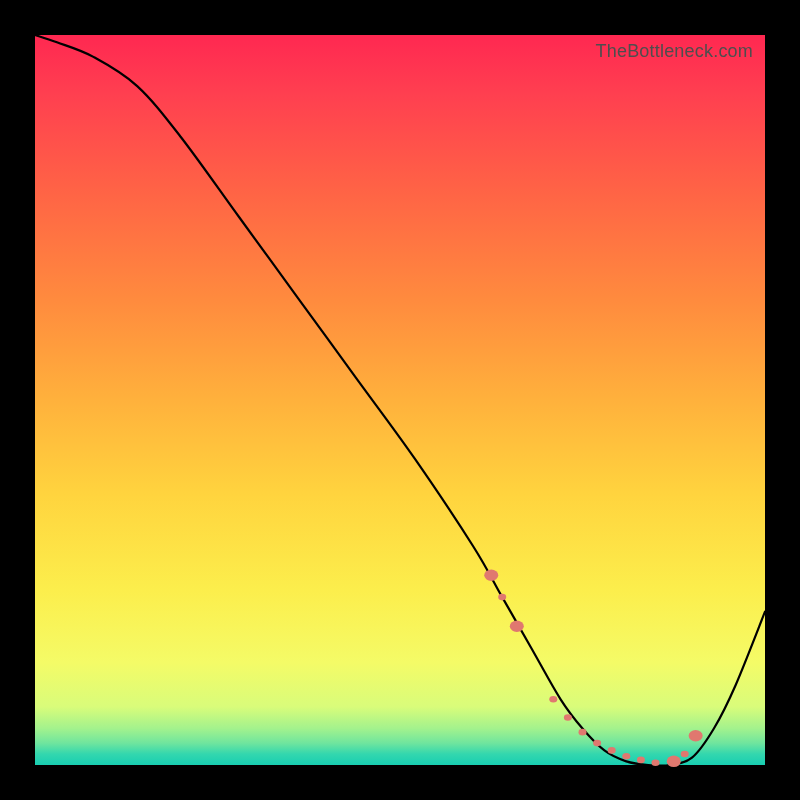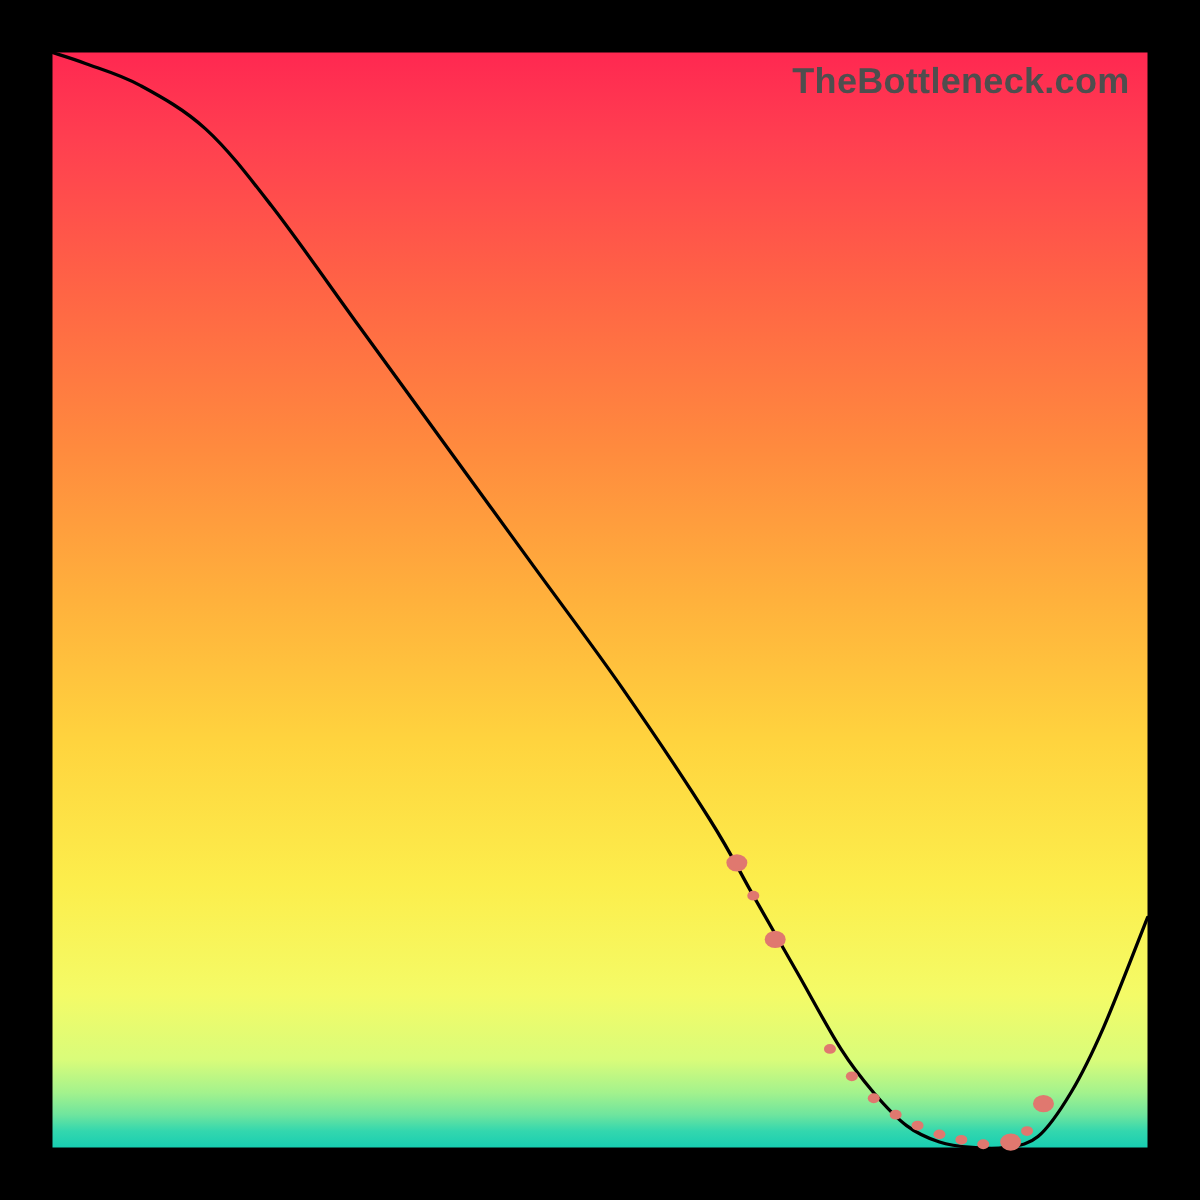--- a/index.html
+++ b/index.html
@@ -32,22 +32,22 @@
       #6fe59e 97%,
       #33d7ae 98.5%,
       #18ceb2 100%
     );
   }
   .watermark {
     position: absolute;
     top: 6px;
     right: 12px;
     color: #4e4e4e;
-    font-size: 24px;
-    font-weight: 700;
+    font-size: 18px;
+    font-weight: 400;
     letter-spacing: 0.2px;
     user-select: none;
     text-align: right;
   }
   svg.curve {
     position: absolute;
     left: 0;
     top: 0;
     width: 730px;
     height: 730px;

